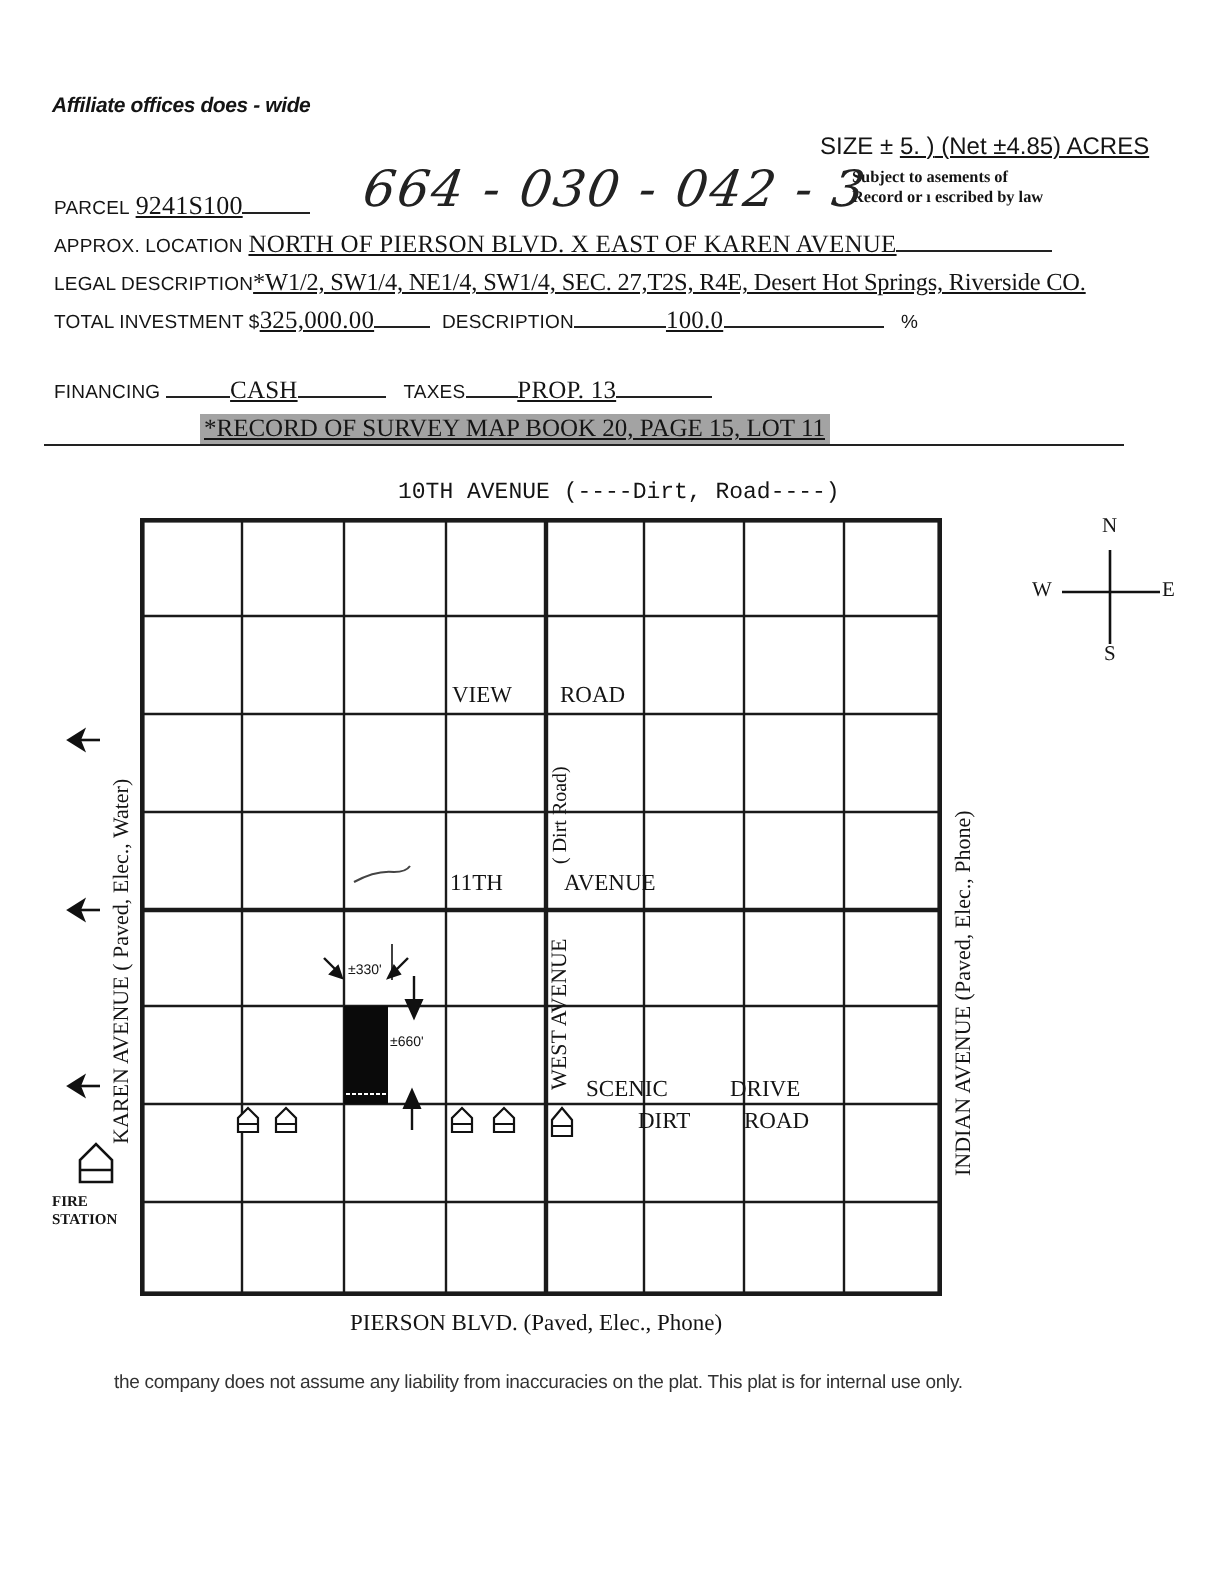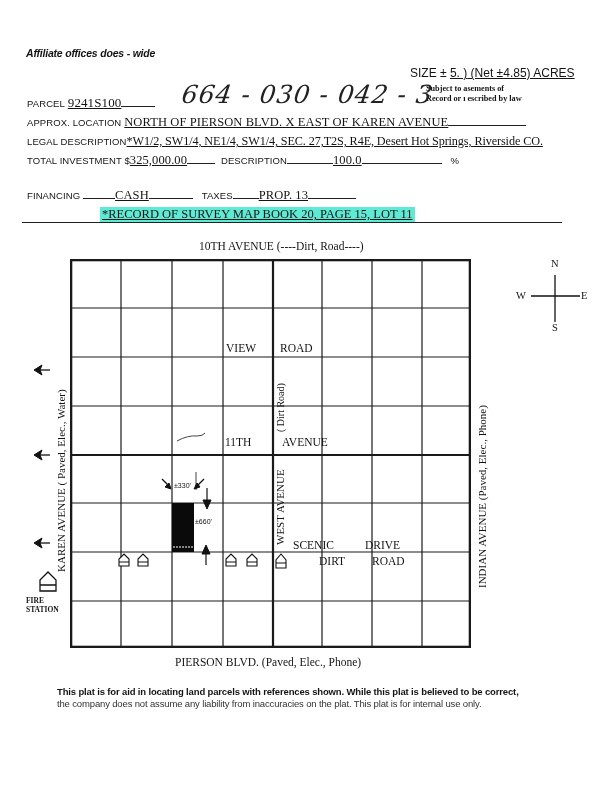--- a/index.html
+++ b/index.html
@@ -13,21 +13,21 @@
   .size-line .u { text-decoration: underline; }
   .subject { left: 426px; top: 84px; font-size: 8.2px; line-height: 10px; font-weight: bold; }
   .handwritten { left: 182px; top: 80px; font-size: 25px; font-style: italic; font-family: "DejaVu Serif", serif; letter-spacing: 1px; color: #222; transform: skewX(-8deg); }
 
   .form-row { left: 27px; font-size: 10px; font-family: "Liberation Sans", sans-serif; letter-spacing: 0.1px; }
   .form-row .lbl { font-size: 9.5px; }
   .form-row .val { font-family: "Liberation Serif", serif; font-size: 13.5px; text-decoration: underline; }
   .fill { display: inline-block; border-bottom: 1px solid #222; height: 10px; vertical-align: baseline; }
 
   .survey-rule { left: 22px; top: 222px; width: 540px; border-bottom: 1px solid #222; height: 0; }
-  .survey-text { left: 100px; top: 207px; font-size: 12.5px; text-decoration: underline; background: #5eead4; padding: 0 2px; }
+  .survey-text { left: 100px; top: 207px; font-size: 12.5px; text-decoration: underline; background: #a3a3a3; padding: 0 2px; }
 
   .road-label { font-size: 11.5px; }
   .vert { transform-origin: left top; transform: rotate(-90deg); }
 
   .map { left: 70px; top: 259px; width: 401px; height: 389px; }
 
   .compass { left: 516px; top: 258px; width: 60px; height: 80px; }
   .compass .n, .compass .s, .compass .w, .compass .e { position: absolute; font-size: 10.5px; font-family: "Liberation Serif", serif; }
 
   .disclaimer { left: 57px; top: 686px; font-size: 9.5px; line-height: 12px; font-family: "Liberation Sans", sans-serif; letter-spacing: -0.15px; }
@@ -71,21 +71,21 @@
 
 <div class="abs form-row" style="top:188px;">
   <span class="lbl">FINANCING</span>
   <span class="fill" style="width:32px;"></span><span class="val" style="font-size:12.5px;">CASH</span><span class="fill" style="width:44px;"></span>
   <span class="lbl" style="margin-left:6px;">TAXES</span><span class="fill" style="width:26px;"></span><span class="val" style="font-size:12.5px;">PROP. 13</span><span class="fill" style="width:48px;"></span>
 </div>
 
 <div class="abs survey-rule"></div>
 <div class="abs serif survey-text">*RECORD OF SURVEY MAP BOOK 20, PAGE 15, LOT 11</div>
 
-<div class="abs serif road-label" style="left:199px; top:240px;">10TH AVENUE     (----Dirt, Road----)</div>
+<div class="abs serif road-label" style="left:199px; top:240px;font-family:Liberation Mono, monospace;">10TH AVENUE     (----Dirt, Road----)</div>
 <div class="abs serif road-label" style="left:175px; top:656px;">PIERSON BLVD. (Paved, Elec., Phone)</div>
 <div class="abs serif road-label vert" style="left:55px; top:572px; font-size:11px;">KAREN AVENUE ( Paved, Elec., Water)</div>
 <div class="abs serif road-label vert" style="left:476px; top:588px; font-size:11px;">INDIAN AVENUE     (Paved, Elec., Phone)</div>
 
 <svg class="abs map" viewBox="0 0 401 389">
   <g stroke="#1a1a1a" fill="none">
 
     <line x1="51" y1="0" x2="51" y2="389" stroke-width="1.2"></line>
     <line x1="102" y1="0" x2="102" y2="389" stroke-width="1.2"></line>
     <line x1="153" y1="0" x2="153" y2="389" stroke-width="1.2"></line>
@@ -178,15 +178,14 @@
   <div class="w" style="left:0px; top:32px;">W</div>
   <div class="e" style="left:65px; top:32px;">E</div>
   <div class="s" style="left:36px; top:64px;">S</div>
   <svg style="position:absolute; left:0; top:0;" width="80" height="80">
     <line x1="39" y1="17" x2="39" y2="64" stroke="#111" stroke-width="1.3"></line>
     <line x1="15" y1="38" x2="64" y2="38" stroke="#111" stroke-width="1.3"></line>
   </svg>
 </div>
 
 <div class="abs disclaimer">
-  <div class="l1">This plat is for aid in locating land parcels with references shown. While this plat is believed to be correct,</div>
   <div class="l2">the company does not assume any liability from inaccuracies on the plat. This plat is for internal use only.</div>
 </div>
 
 </body></html>

